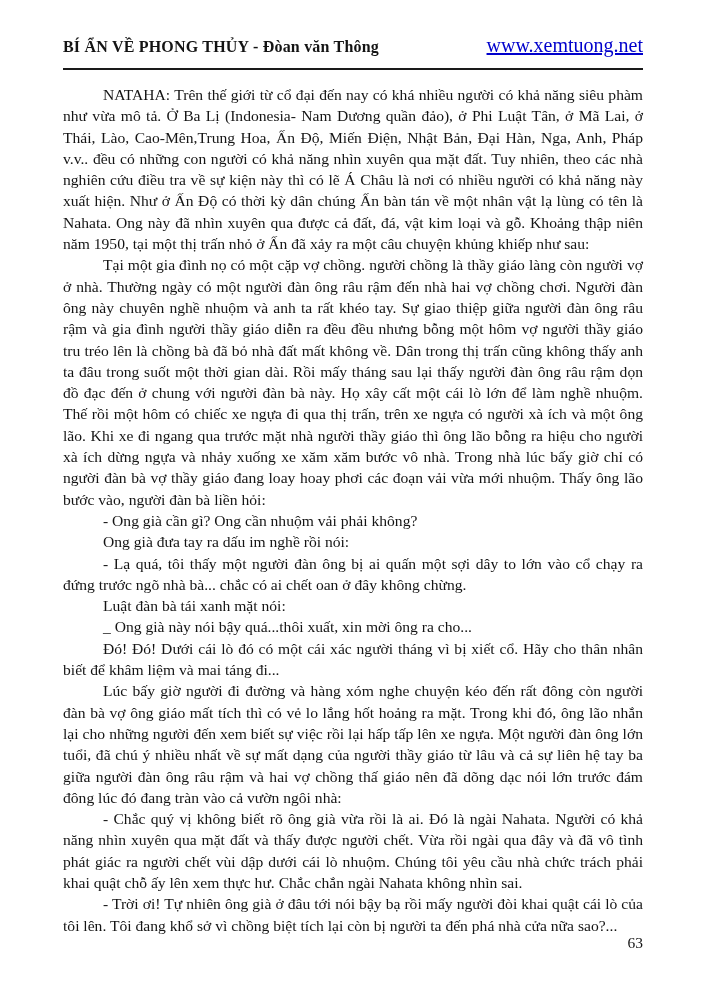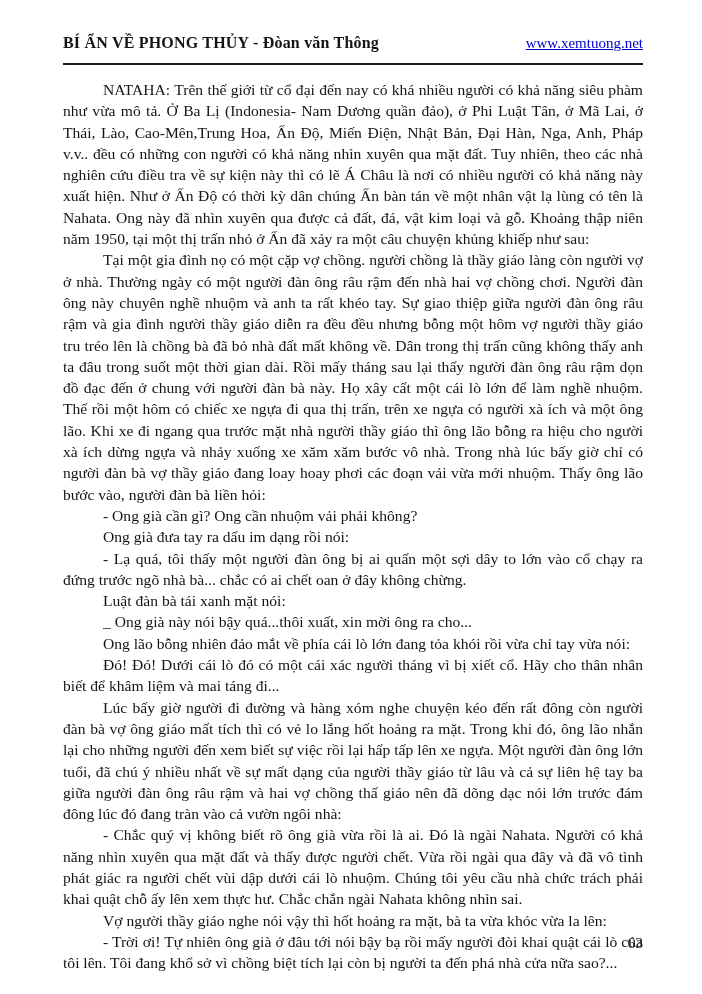--- a/index.html
+++ b/index.html
@@ -25,21 +25,21 @@
     border-bottom: 2px solid #1a1a1a;
     padding-bottom: 11px;
   }
   .header .book-title {
     font-weight: bold;
     font-size: 16px;
     letter-spacing: 0.2px;
     white-space: nowrap;
   }
   .header .site-link {
-    font-size: 15px;
+    font-size: 20px;
     color: #0000cc;
     text-decoration: underline;
     white-space: nowrap;
   }
   .content {
     margin-top: 14px;
     font-size: 15.6px;
     line-height: 21.3px;
     text-align: justify;
   }
@@ -66,28 +66,26 @@
 
   <div class="header">
     <span class="book-title">BÍ ẨN VỀ PHONG THỦY  - Đòan văn Thông</span>
     <span class="site-link">www.xemtuong.net</span>
   </div>
 
   <div class="content">
     <p><span class="lead">NATAHA</span><span>: Trên thế giới từ cổ đại đến nay có khá nhiều người có khả năng siêu phàm như vừa mô tả. Ở Ba Lị (Indonesia- Nam Dương quần đảo), ở Phi Luật Tân, ở Mã Lai, ở Thái, Lào, Cao-Mên,Trung Hoa, Ấn Độ, Miến Điện, Nhật Bản, Đại Hàn, Nga, Anh, Pháp v.v.. đều có những con người có khả năng nhìn xuyên qua mặt đất. Tuy nhiên, theo các nhà nghiên cứu điều tra về sự kiện này thì có lẽ Á Châu là nơi có nhiều người có khả năng này xuất hiện. Như ở Ấn Độ có thời kỳ dân chúng Ấn bàn tán về một nhân vật lạ lùng có tên là Nahata. Ong này đã nhìn xuyên qua được cả đất, đá, vật kim loại và gỗ. Khoảng thập niên năm 1950, tại một thị trấn nhỏ ở Ấn đã xảy ra một câu chuyện khủng khiếp như sau:</span></p>
     <p>Tại một gia đình nọ có một cặp vợ chồng. người chồng là thầy giáo làng còn người vợ ở nhà. Thường ngày có một người đàn ông râu rậm đến nhà hai vợ chồng chơi. Người đàn ông này chuyên nghề nhuộm và anh ta rất khéo tay. Sự giao thiệp giữa người đàn ông râu rậm và gia đình người thầy giáo diễn ra đều đều nhưng bỗng một hôm vợ người thầy giáo tru tréo lên là chồng bà đã bỏ nhà đất mất không về. Dân trong thị trấn cũng không thấy anh ta đâu trong suốt một thời gian dài. Rồi mấy tháng sau lại thấy người đàn ông râu rậm dọn đồ đạc đến ở chung với người đàn bà này. Họ xây cất một cái lò lớn để làm nghề nhuộm. Thế rồi một hôm có chiếc xe ngựa đi qua thị trấn, trên xe ngựa có người xà ích và một ông lão. Khi xe đi ngang qua trước mặt nhà người thầy giáo thì ông lão bỗng ra hiệu cho người xà ích dừng ngựa và nhảy xuống xe xăm xăm bước vô nhà. Trong nhà lúc bấy giờ chỉ có người đàn bà vợ thầy giáo đang loay hoay phơi các đoạn vải vừa mới nhuộm. Thấy ông lão bước vào, người đàn bà liền hỏi:</p>
     <p>- Ong già cần gì? Ong cần nhuộm vải phải không?</p>
-    <p>Ong già đưa tay ra dấu im dạng rồi nói:</p>
+    <p>Ong già đưa tay ra dấu im nghề rồi nói:</p>
     <p>- Lạ quá, tôi thấy một người đàn ông bị ai quấn một sợi dây to lớn vào cổ chạy ra đứng trước ngõ nhà bà... chắc có ai chết oan ở đây không chừng.</p>
     <p>Luật đàn bà tái xanh mặt nói:</p>
     <p>_ Ong già này nói bậy quá...thôi xuất, xin mời ông ra cho...</p>
-    <p>Ong lão bỗng nhiên đảo mắt về phía cái lò lớn đang tỏa khói rồi vừa chỉ tay vừa nói:</p>
     <p>Đó! Đó! Dưới cái lò đó có một cái xác người tháng vì bị xiết cổ. Hãy cho thân nhân biết để khâm liệm và mai táng đi...</p>
     <p>Lúc bấy giờ người đi đường và hàng xóm nghe chuyện kéo đến rất đông còn người đàn bà vợ ông giáo mất tích thì có vẻ lo lắng hốt hoảng ra mặt. Trong khi đó, ông lão nhắn lại cho những người đến xem biết sự việc rồi lại hấp tấp lên xe ngựa. Một người đàn ông lớn tuổi, đã chú ý nhiều nhất về sự mất dạng của người thầy giáo từ lâu và cả sự liên hệ tay ba giữa người đàn ông râu rậm và hai vợ chồng thấ giáo nên đã dõng dạc nói lớn trước đám đông lúc đó đang tràn vào cả vườn ngôi nhà:</p>
     <p>- Chắc quý vị không biết rõ ông già vừa rồi là ai. Đó là ngài Nahata. Người có khả năng nhìn xuyên qua mặt đất và thấy được người chết. Vừa rồi ngài qua đây và đã vô tình phát giác ra người chết vùi dập dưới cái lò nhuộm. Chúng tôi yêu cầu nhà chức trách phải khai quật chỗ ấy lên xem thực hư. Chắc chắn ngài Nahata không nhìn sai.</p>
-    <p>Vợ người thầy giáo nghe nói vậy thì hốt hoảng ra mặt, bà ta vừa khóc vừa la lên:</p>
     <p>- Trời ơi! Tự nhiên ông già ở đâu tới nói bậy bạ rồi mấy người đòi khai quật cái lò của tôi lên. Tôi đang khổ sở vì chồng biệt tích lại còn bị người ta đến phá nhà cửa nữa sao?...</p>
 
   </div>
 
   <div class="page-number">63</div>
 
 </div>
 
 </body></html>

